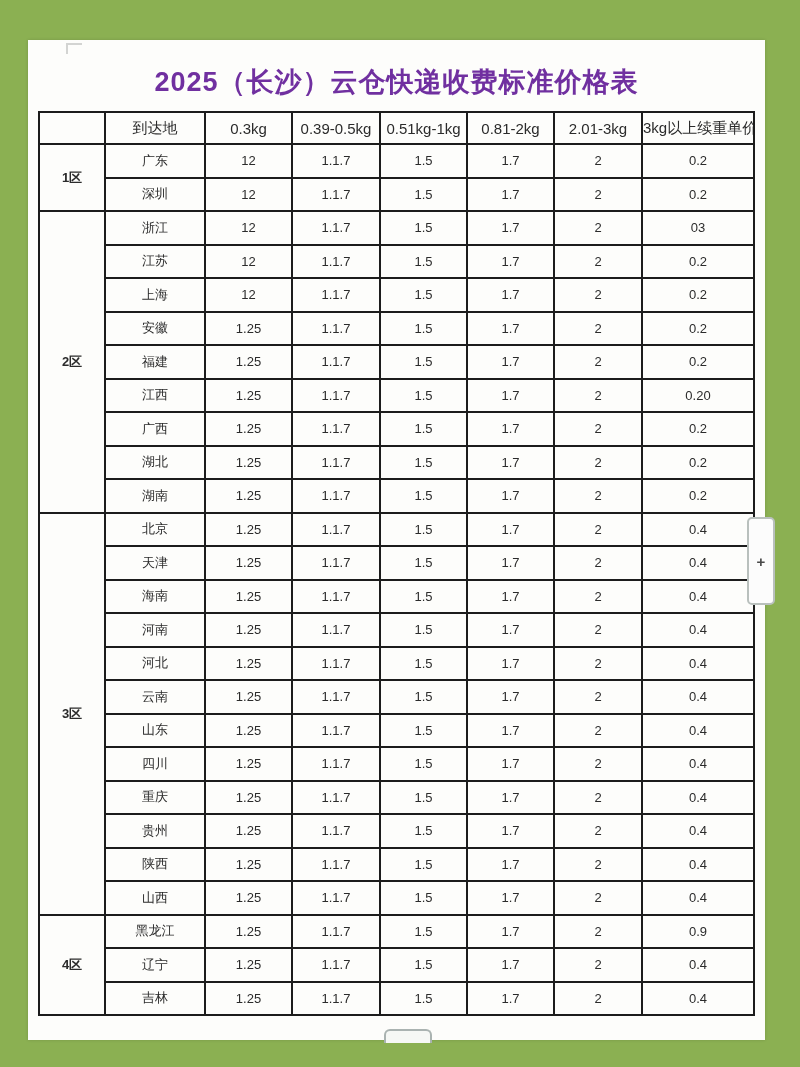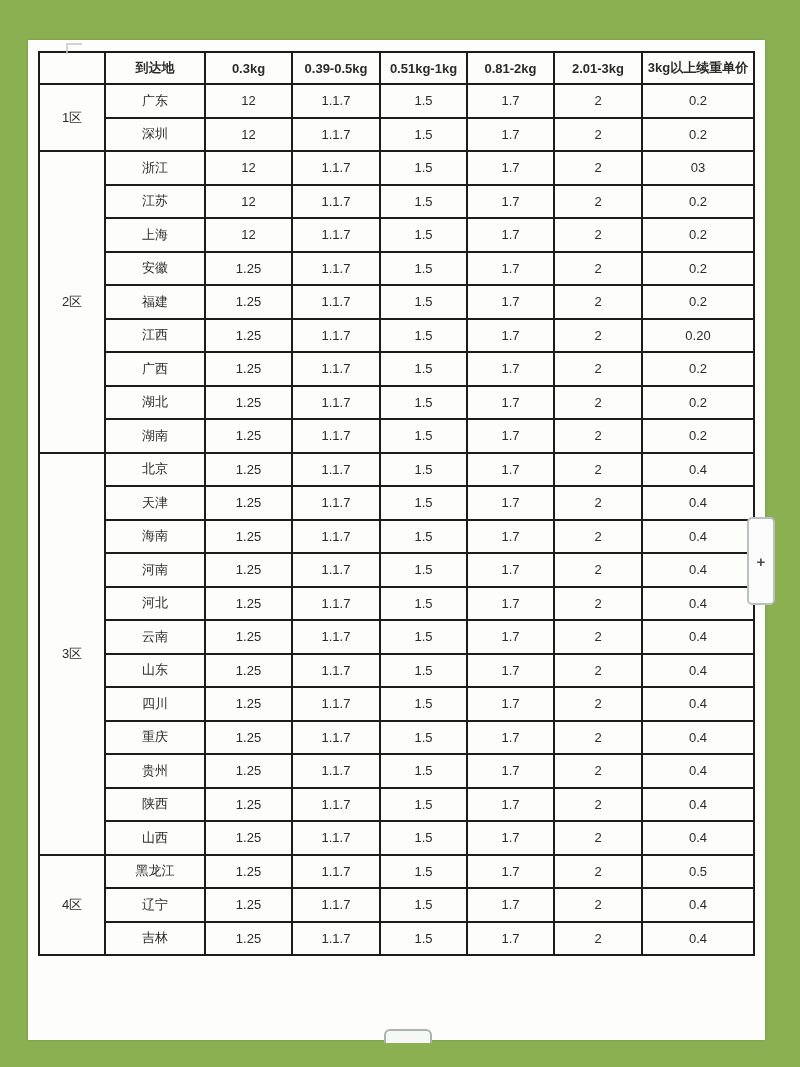--- a/index.html
+++ b/index.html
@@ -53,30 +53,30 @@
     border: 2px solid #1c1c1c;
     text-align: center;
     vertical-align: middle;
     padding: 0;
     color: #2b2b2b;
     overflow: hidden;
     white-space: nowrap;
   }
   table.price-table th {
     height: 30px;
-    font-size: 13px;
-    font-weight: 700;
+    font-size: 15px;
+    font-weight: 400;
   }
   table.price-table td {
     height: 31.5px;
     font-size: 13px;
   }
   td.zone-cell {
     font-size: 13px;
-    font-weight: 400;
+    font-weight: 700;
   }
   td.destination-cell {
     font-size: 12.5px;
   }
   
   col.c-zone  { width: 66px;  }
   col.c-dest  { width: 100px; }
   col.c-w1    { width: 87px;  }
   col.c-w2    { width: 88px;  }
   col.c-w3    { width: 87px;  }
@@ -114,20 +114,21 @@
     border-bottom: none;
     border-radius: 6px 6px 0 0;
   }
 </style>
 </head>
 <body>
 
 <div class="sheet">
   <div class="corner-mark"></div>
 
+  <h1 class="sheet-title">2025（长沙）云仓快递收费标准价格表</h1>
 
   <table class="price-table">
     <colgroup>
       <col class="c-zone">
         <col class="c-dest">
         <col class="c-w1">
         <col class="c-w2">
       <col class="c-w3">
         <col class="c-w4">
         <col class="c-w5">
@@ -357,21 +358,21 @@
           <td class="price-cell">0.4</td>
         </tr>
         <tr>
           <td class="zone-cell" rowspan="3">4区</td>
           <td class="destination-cell">黑龙江</td>
           <td class="price-cell">1.25</td>
           <td class="price-cell">1.1.7</td>
           <td class="price-cell">1.5</td>
           <td class="price-cell">1.7</td>
           <td class="price-cell">2</td>
-          <td class="price-cell">0.5</td>
+          <td class="price-cell">0.9</td>
         </tr>
         <tr>
           <td class="destination-cell">辽宁</td>
           <td class="price-cell">1.25</td>
           <td class="price-cell">1.1.7</td>
           <td class="price-cell">1.5</td>
           <td class="price-cell">1.7</td>
           <td class="price-cell">2</td>
           <td class="price-cell">0.4</td>
         </tr>

